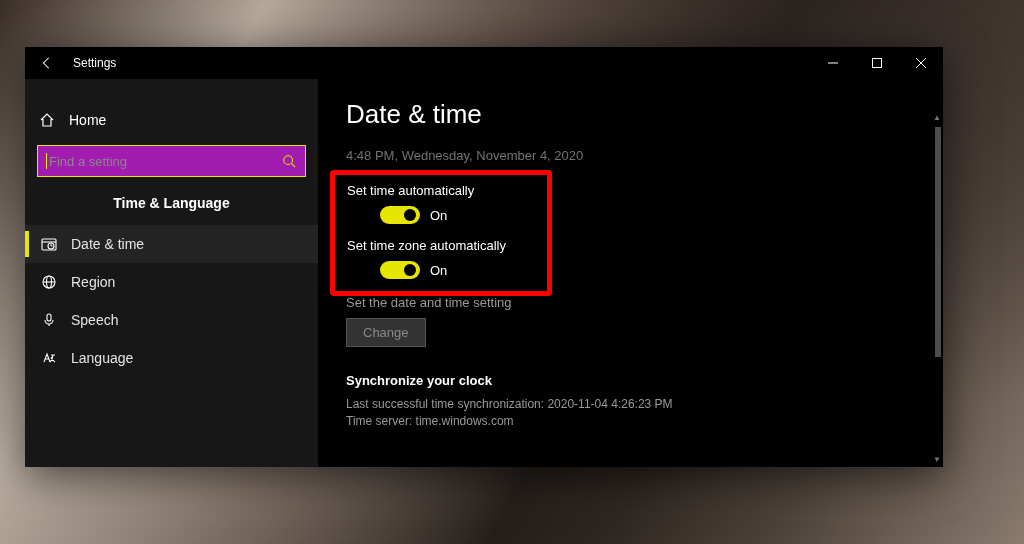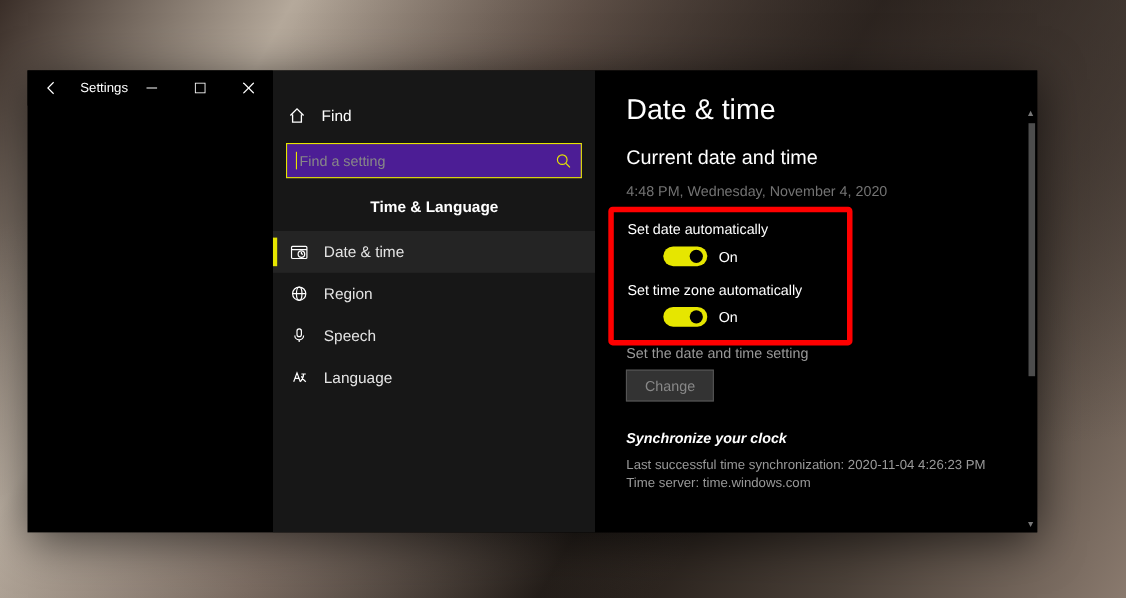--- a/index.html
+++ b/index.html
@@ -14,26 +14,26 @@
     position:absolute; inset:0;
     background:
       radial-gradient(ellipse at 15% 80%, rgba(200,190,180,0.3), transparent 40%),
       radial-gradient(ellipse at 85% 15%, rgba(60,50,45,0.7), transparent 50%),
       radial-gradient(ellipse at 50% 50%, rgba(20,15,12,0.5), transparent 60%);
   }
 
   .window {
     position: absolute;
     left: 25px;
-    top: 64px;
+    top: 47px;
     width: 918px;
     height: 420px;
     background: #000;
     display: flex;
-    flex-direction: row;
+    flex-direction: column;
     box-shadow: 0 8px 40px rgba(0,0,0,0.6);
   }
 
   .titlebar {
     height: 32px;
     background: rgba(0,0,0,0.9);
     display: flex;
     align-items: center;
     color: #fff;
     font-size: 12px;
@@ -71,21 +71,21 @@
     font-size: 14px;
     gap: 14px;
     cursor:pointer;
   }
   .icon { width:16px; height:16px; display:flex; align-items:center; justify-content:center; }
 
   .searchbox {
     margin: 6px 12px 14px 12px;
     height: 32px;
     border: 1px solid #e6e600;
-    background: #4c1d95;
+    background: #a21caf;
     display:flex; align-items:center;
     padding: 0 8px;
   }
   .searchbox input {
     flex:1; background:transparent; border:none; outline:none;
     color:#fff; font-size:13px;
   }
   .searchbox input::placeholder { color:#888; }
   .search-cursor {
     width:1px; height:16px; background:#e6e600;
@@ -159,21 +159,21 @@
   .change-btn {
     padding: 6px 16px;
     background:#333;
     border:1px solid #555;
     color:#888;
     font-size:13px;
     cursor:not-allowed;
   }
 
   .sync-section { margin-top: 26px; }
-  .sync-title { font-size:13px; font-weight:600; margin-bottom:8px;font-style:italic; }
+  .sync-title { font-size:13px; font-weight:600; margin-bottom:8px; }
   .sync-line { font-size:12px; color:#999; line-height:1.4; }
 </style>
 </head>
 <body>
 
 <div class="window">
 
   <div class="titlebar">
     <div class="back">
       <svg width="14" height="14" viewBox="0 0 16 16" fill="none" stroke="#fff" stroke-width="1.2">
@@ -202,21 +202,21 @@
   </div>
 
   <div class="body">
     <div class="sidebar">
       <div class="home-row">
         <span class="icon">
           <svg width="16" height="16" viewBox="0 0 16 16" fill="none" stroke="#fff" stroke-width="1.2">
             <path d="M2 8 L8 2 L14 8 M4 7 V14 H12 V7"></path>
           </svg>
         </span>
-        <span>Find</span>
+        <span>Home</span>
       </div>
 
       <div class="searchbox">
         <span class="search-cursor"></span>
         <input type="text" placeholder="Find a setting" style="">
         <span class="icon">
           <svg width="14" height="14" viewBox="0 0 16 16" fill="none" stroke="#e6e600" stroke-width="1.2">
             <circle cx="7" cy="7" r="5"></circle>
               <line x1="11" y1="11" x2="15" y2="15"></line>
           </svg>
@@ -266,26 +266,25 @@
             <path d="M3 12 L6 4 L9 12 M4 9 H8"></path>
               <path d="M10 5 H14 M12 5 C12 9 10 11 9 12 M10 7 C11 10 13 11 14 12"></path>
           </svg>
         </span>
         <span>Language</span>
       </div>
     </div>
 
     <div class="main">
       <h1>Date &amp; time</h1>
-      <h2>Current date and time</h2>
       <div class="datetime-line">4:48 PM, Wednesday, November 4, 2020</div>
 
       <div class="highlight-box">
         <div class="toggle-block">
-          <div class="toggle-label">Set date automatically</div>
+          <div class="toggle-label">Set time automatically</div>
           <div class="toggle-row">
             <div class="toggle"></div>
             <span class="toggle-state">On</span>
           </div>
         </div>
         <div class="toggle-block" style="margin-bottom:2px;">
           <div class="toggle-label">Set time zone automatically</div>
           <div class="toggle-row">
             <div class="toggle"></div>
             <span class="toggle-state">On</span>

